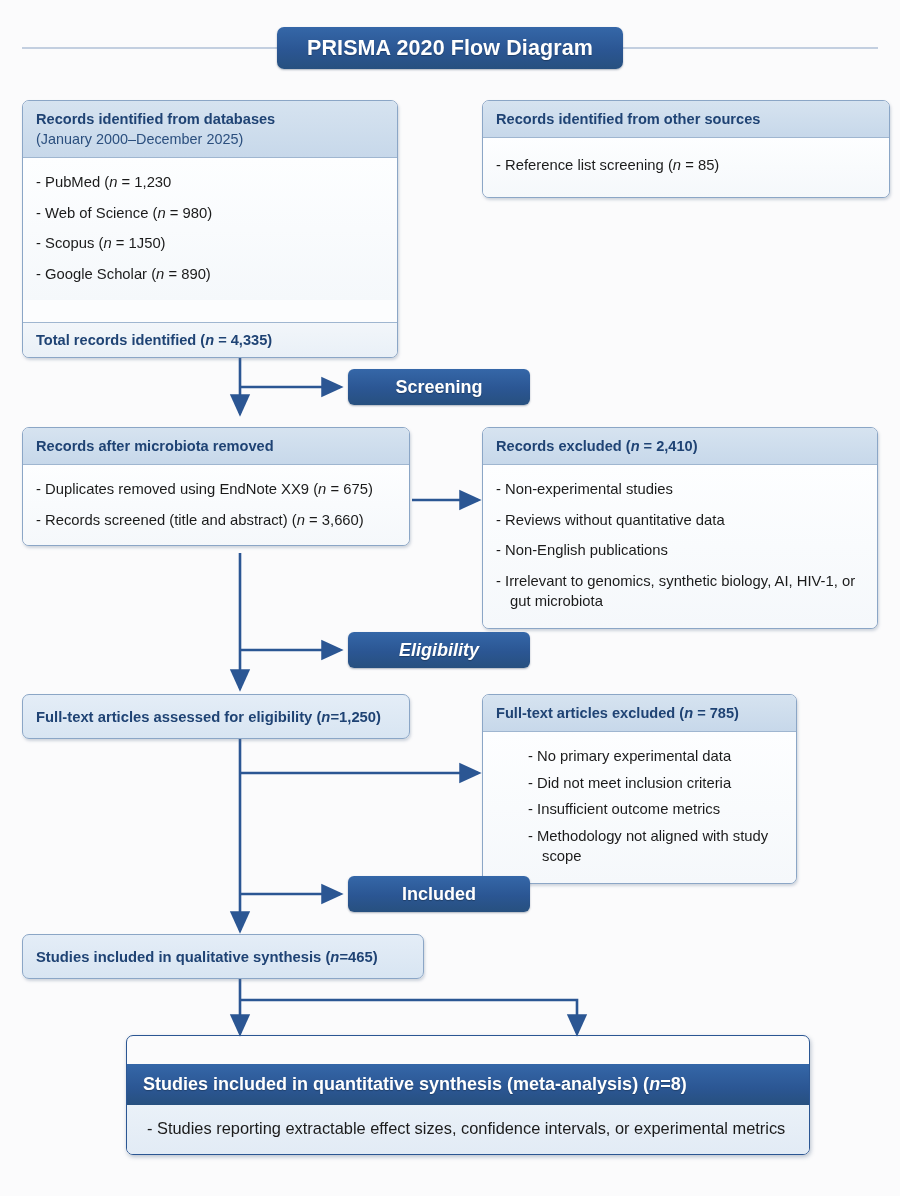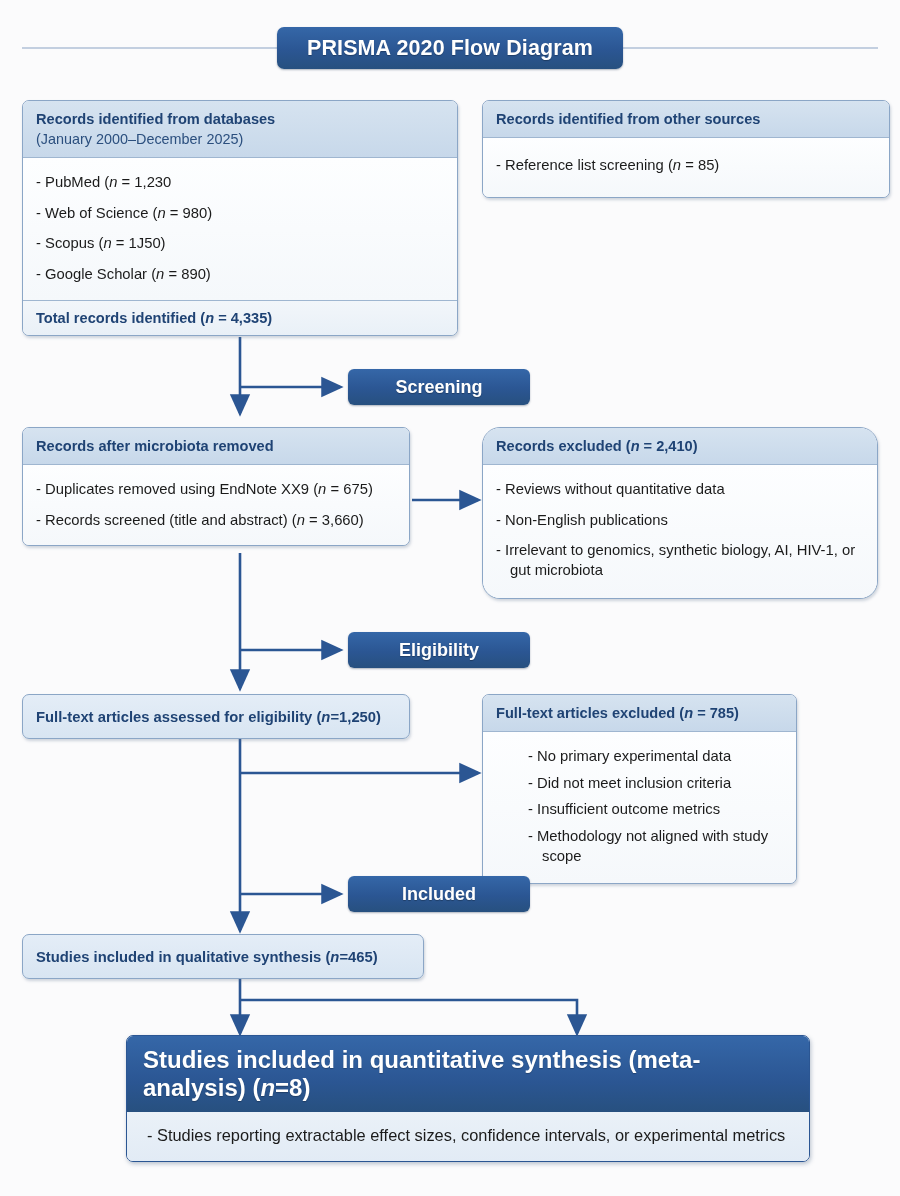--- a/index.html
+++ b/index.html
@@ -82,20 +82,21 @@
     padding: 9px 3px 9px 13px;
   }
   .box-foot {
     box-sizing: border-box;
     background: linear-gradient(180deg, #f2f6fa 0%, #e9f0f7 100%);
     border-top: 1.2px solid #9fb6d0;
     color: #1f4374;
     font-size: 14.6px;
     font-weight: bold;
     padding: 9px 13px 9px 13px;
+    margin-top: 22px;
   }
   .bullet {
     display: block;
     color: #1b1b1b;
     font-size: 14.8px;
     line-height: 1.34;
     padding: 5.5px 0 5.5px 14px;
     text-indent: -14px;
   }
   .bullet.tight { padding: 3.5px 0 3.5px 14px; margin-left: 32px; }
@@ -137,24 +138,25 @@
     position: absolute;
     box-sizing: border-box;
     border: 1.4px solid #2b5693;
     border-radius: 7px;
     box-shadow: 1px 2px 4px rgba(60,85,120,0.35);
     overflow: hidden;
   }
   .final-head {
     background: linear-gradient(180deg, #3567a8 0%, #2b5693 60%, #27507f 100%);
     color: #ffffff;
-    font-size: 24px;
+    font-size: 18px;
     font-weight: bold;
     padding: 10px 16px 10px 16px;
     text-shadow: 0 1px 1px rgba(0,0,0,0.25);
+    margin-top: 28px;
   }
   .final-body {
     background: linear-gradient(180deg, #eaf1f8 0%, #e2ebf5 100%);
     padding: 12px 16px 14px 20px;
   }
   .final-body .bullet {
     font-size: 16.4px;
     line-height: 1.38;
     padding: 0 0 0 16px;
     text-indent: -16px;
@@ -202,21 +204,21 @@
 
       <path d="M240,739 L240,930" marker-end="url(#ah)"></path>
 
       <path d="M240,894 L340,894" marker-end="url(#ah)"></path>
 
       <path d="M240,957 L240,1033" marker-end="url(#ah)"></path>
       <path d="M240,1000 L577,1000 L577,1033" marker-end="url(#ah)"></path>
     </g>
   </svg>
 
-  <div class="box" style="left:22px; top:100px; width:436px;">
+  <div class="box" style="left:22px; top:100px; width:376px;">
     <div class="box-head">
       <span>Records identified from databases</span>
       <span class="sub">(January 2000–December 2025)</span>
     </div>
     <div class="box-body">
       <span class="bullet">- PubMed (<em class="ital">n</em> = 1,230</span>
       <span class="bullet">- Web of Science (<em class="ital">n</em> = 980)</span>
       <span class="bullet">- Scopus (<em class="ital">n</em> = 1J50)</span>
       <span class="bullet">- Google Scholar (<em class="ital">n</em> = 890)</span>
     </div>
@@ -235,30 +237,31 @@
   </div>
 
   <div class="box" style="left:22px; top:427px; width:388px;">
     <div class="box-head">Records after microbiota removed</div>
     <div class="box-body">
       <span class="bullet">- Duplicates removed using EndNote XX9 (<em class="ital">n</em> = 675)</span>
       <span class="bullet">- Records screened (title and abstract) (<em class="ital">n</em> = 3,660)</span>
     </div>
   </div>
 
-  <div class="box" style="left:482px; top:427px; width:396px;border-radius:18px;">
+  <div class="box" style="left:482px; top:427px; width:396px;">
     <div class="box-head">Records excluded (<em class="ital">n</em> = 2,410)</div>
     <div class="box-body" style="padding-bottom:11px;">
+      <span class="bullet">- Non-experimental studies</span>
       <span class="bullet">- Reviews without quantitative data</span>
       <span class="bullet">- Non-English publications</span>
       <span class="bullet">- Irrelevant to genomics, synthetic biology, AI, HIV-1, or gut microbiota</span>
     </div>
   </div>
 
-  <div class="stage" style="left:348px; top:632px; width:182px;">
+  <div class="stage" style="left:348px; top:632px; width:182px;font-style:italic;">
     <span>Eligibility</span>
   </div>
 
   <div class="box-single" style="left:22px; top:694px; width:388px; height:45px;">
     <span>Full-text articles assessed for eligibility (<em class="ital">n</em>=1,250)</span>
   </div>
 
   <div class="box" style="left:482px; top:694px; width:315px;">
     <div class="box-head">Full-text articles excluded (<em class="ital">n</em> = 785)</div>
     <div class="box-body" style="padding-top:11px; padding-bottom:13px;">

